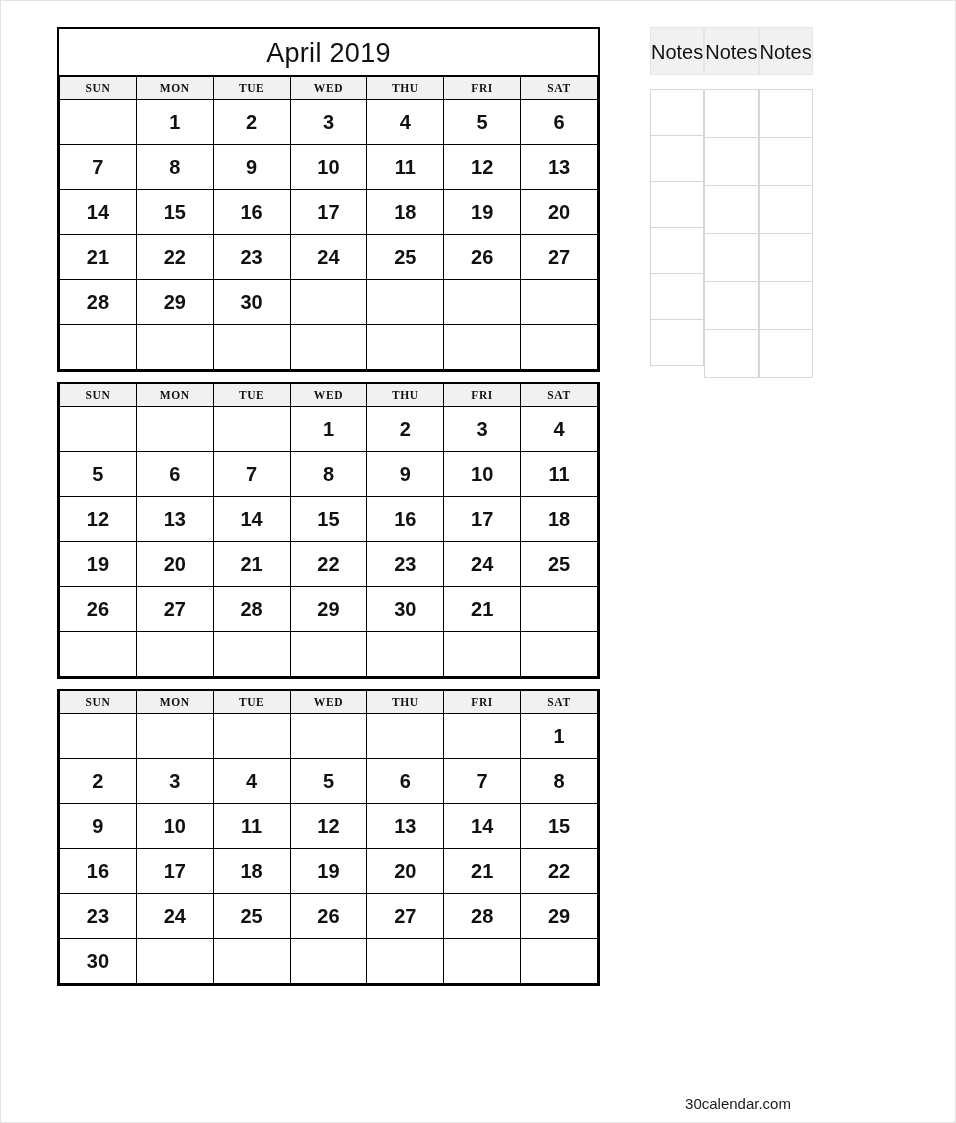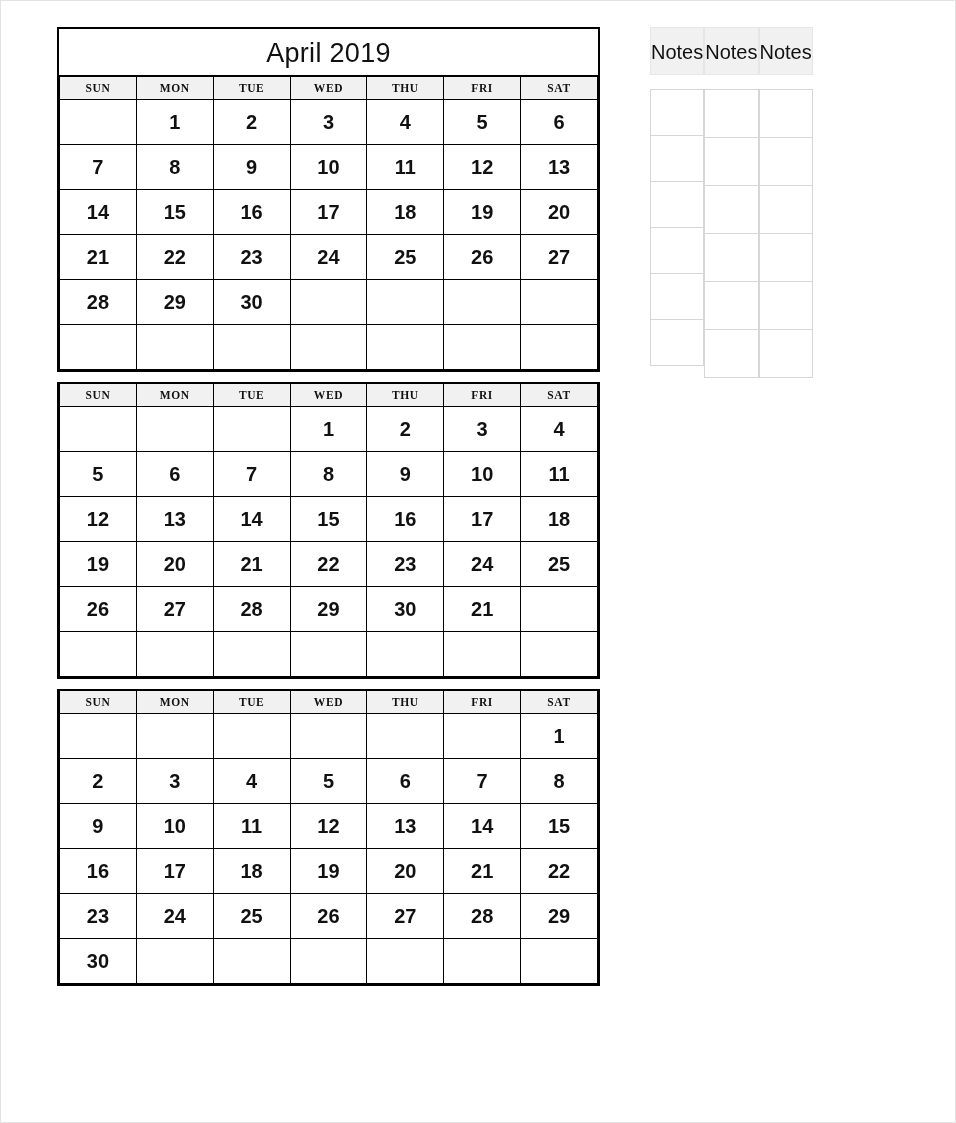--- a/index.html
+++ b/index.html
@@ -416,13 +416,16 @@
             <div class="notes-line"></div>
             <div class="notes-line"></div>
             <div class="notes-line"></div>
             <div class="notes-line"></div>
           </div>
         </div>
       </div>
 
   </div>
 
+  <div id="footer">
+    <span class="credit">30calendar.com</span>
+  </div>
 </div>
 
 </body></html>

